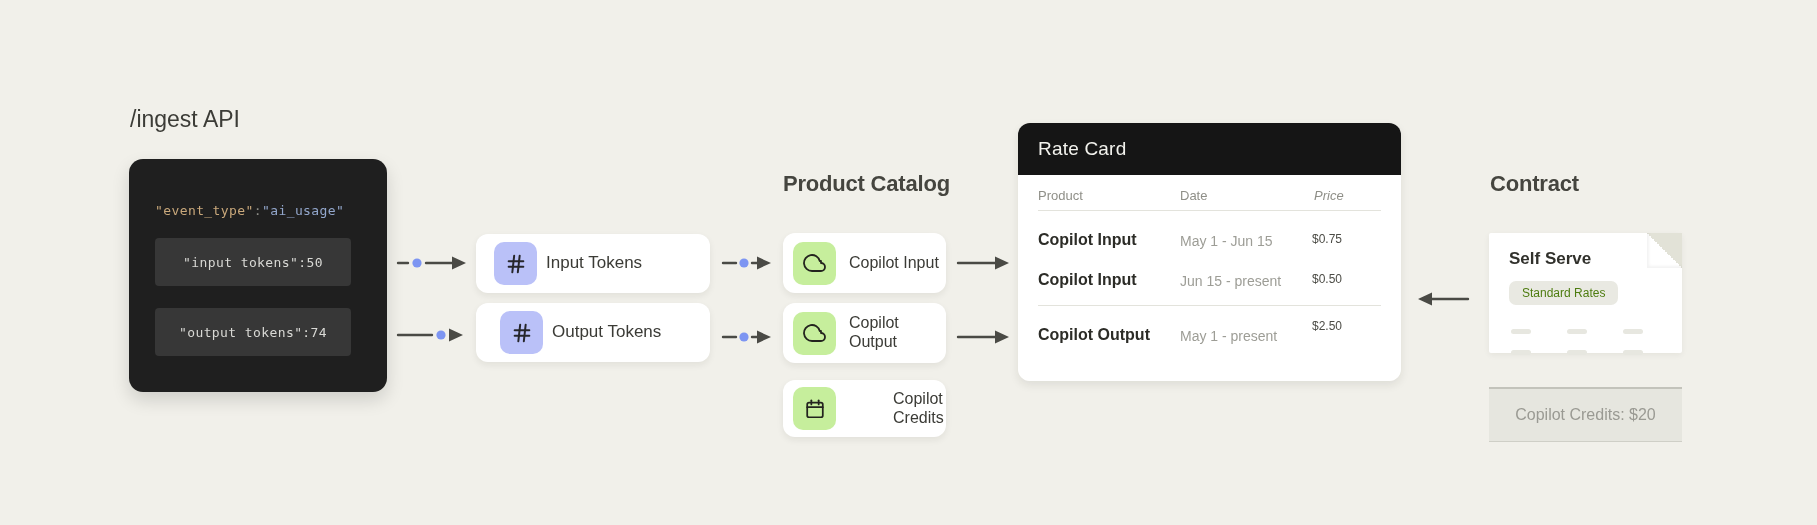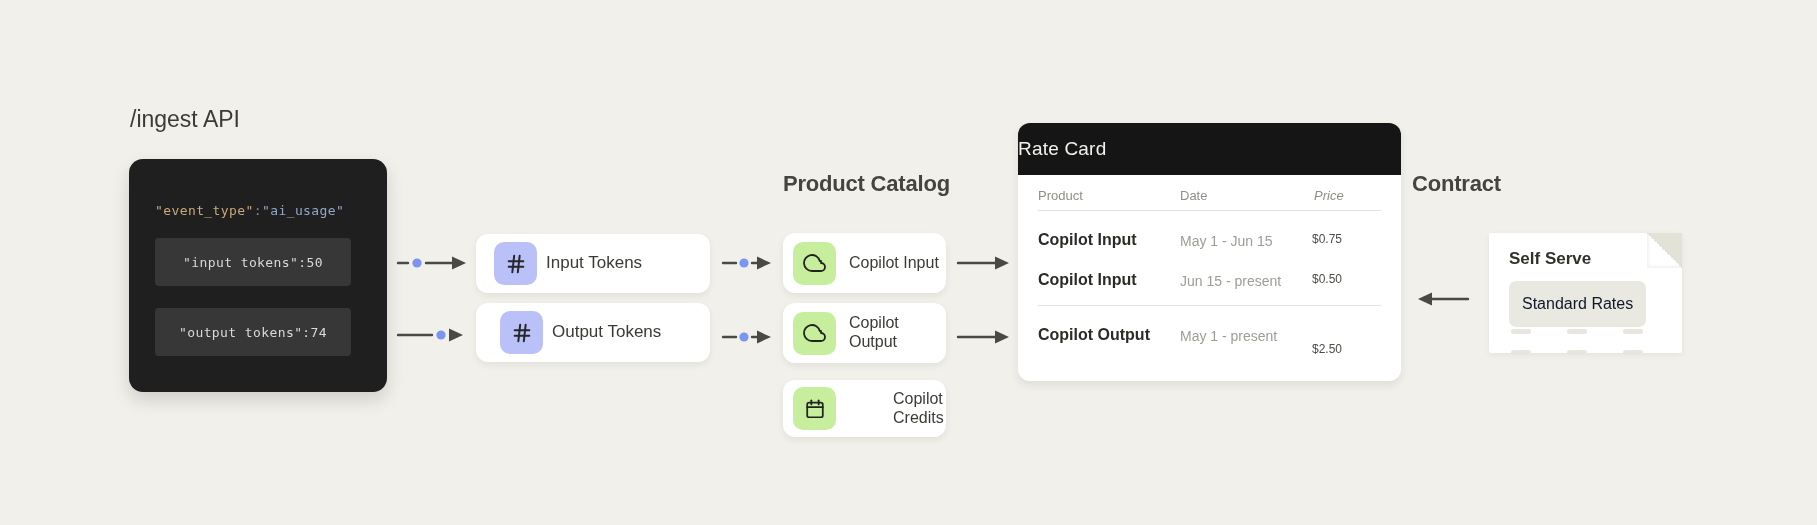--- a/index.html
+++ b/index.html
@@ -31,37 +31,37 @@
 
   #catalog-title{left:783px;top:171px;}
   .catalog-card{left:783px;width:163px;height:60px;padding-left:10px;box-sizing:border-box;}
   #catalog-card-0{top:233px;}
   #catalog-card-1{top:303px;}
   #catalog-card-2{top:380px;height:57px;gap:44px;}
   .catalog-card .card-label{margin-left:13px;font-size:16px;}
 
   
   #rate-card{position:absolute;left:1018px;top:123px;width:383px;height:258px;border-radius:12px;box-shadow:0 4px 10px rgba(30,30,20,0.09);}
-  #rate-card-header{position:absolute;left:0;top:0;width:100%;height:52px;background:#151515;border-radius:12px 12px 0 0;display:flex;align-items:center;box-sizing:border-box;}
+  #rate-card-header{position:absolute;left:0;top:0;width:100%;height:52px;background:#151515;border-radius:12px 12px 0 0;display:flex;align-items:center;box-sizing:border-box;padding-left:20px;}
   #rate-card-title{color:#f2f2ed;font-size:19px;font-weight:500;letter-spacing:0.2px;}
   #rate-card-body{position:absolute;left:0;top:52px;width:100%;height:206px;background:#ffffff;border-radius:0 0 12px 12px;}
   .rc-colhead{position:absolute;top:13px;font-size:13px;color:#8f8f88;}
   .rc-divider{position:absolute;left:20px;width:343px;height:1px;background:#e3e3dc;}
   .rc-cell{position:absolute;white-space:nowrap;}
   .rc-product{left:20px;font-size:16px;font-weight:700;color:#2c2c27;}
   .rc-date{left:162px;font-size:14px;color:#9d9d96;}
   .rc-price{left:294px;font-size:12px;color:#4c4c46;}
   .col-product{left:20px;} .col-date{left:162px;} .col-price{left:296px;font-style:italic;}
 
   
-  #contract-title{left:1412px;top:171px;}
+  #contract-title{left:1490px;top:171px;}
   #contract-card{position:absolute;left:1489px;top:233px;width:193px;height:120px;background:#ffffff;border-radius:2px;box-shadow:0 2px 6px rgba(30,30,20,0.06);}
   #page-fold{position:absolute;right:0;top:0;width:35px;height:35px;background:linear-gradient(to bottom left,#e2e2d7 0%,#e2e2d7 50%,#ffffff 50%);box-shadow:inset 2px -2px 3px rgba(0,0,0,0.05);}
   #contract-plan{position:absolute;left:20px;top:16px;font-size:17px;font-weight:700;color:#31312c;}
-  #contract-badge{position:absolute;left:20px;top:48px;background:#e9e9e2;border-radius:7px;padding:14px 13px;font-size:16px;font-weight:500;color:#0f172a;}
+  #contract-badge{position:absolute;left:20px;top:48px;background:#e9e9e2;border-radius:7px;padding:5px 13px;font-size:12px;font-weight:500;color:#4d7c0f;}
   .ph-line{position:absolute;width:20px;height:5px;border-radius:3px;background:#e7e7e0;}
   #contract-footer{position:absolute;left:1489px;top:387px;width:193px;height:55px;background:#e6e6df;border-top:2px solid #c3c3bb;border-bottom:1px solid #cfcfc7;box-sizing:border-box;display:flex;align-items:center;justify-content:center;font-size:16px;color:#9a9a93;}
 
   #arrows{position:absolute;left:0;top:0;width:1817px;height:525px;pointer-events:none;}
   .icon-svg{display:block;}
 </style>
 </head>
 <body>
 
 <div id="canvas">
@@ -146,37 +146,40 @@
       <div class="rc-cell rc-price" style="top:57px;">$0.75</div>
 
       <div class="rc-cell rc-product" style="top:96px;">Copilot Input</div>
       <div class="rc-cell rc-date" style="top:98px;">Jun 15 - present</div>
       <div class="rc-cell rc-price" style="top:97px;">$0.50</div>
 
       <div class="rc-divider" style="top:130px;"></div>
 
       <div class="rc-cell rc-product" style="top:151px;">Copilot Output</div>
       <div class="rc-cell rc-date" style="top:153px;">May 1 - present</div>
-      <div class="rc-cell rc-price" style="top:167px;">$2.50</div>
+      <div class="rc-cell rc-price" style="top:144px;">$2.50</div>
     </div>
   </div>
 
   <div class="section-title" id="contract-title">Contract</div>
 
   <div id="contract-card">
     <div id="page-fold"></div>
     <div id="contract-plan">Self Serve</div>
     <div id="contract-badge">Standard Rates</div>
     <div class="ph-line" style="left:22px;top:96px;"></div>
     <div class="ph-line" style="left:78px;top:96px;"></div>
     <div class="ph-line" style="left:134px;top:96px;"></div>
     <div class="ph-line" style="left:22px;top:117px;"></div>
     <div class="ph-line" style="left:78px;top:117px;"></div>
     <div class="ph-line" style="left:134px;top:117px;"></div>
   </div>
+  <div id="contract-footer">
+    <span>Copilot Credits: $20</span>
+  </div>
 
   <svg id="arrows" viewBox="0 0 1817 525">
     <g stroke="#4a4a45" stroke-width="2.4" stroke-linecap="round">
       <line x1="398" y1="263" x2="408" y2="263"></line>
       <circle cx="417" cy="263" r="4.6" fill="#7d95f2" stroke="none"></circle>
       <line x1="426" y1="263" x2="452" y2="263"></line>
       <polygon points="452,256.6 466,263 452,269.4" fill="#4a4a45" stroke="none"></polygon>
     </g>
     <g stroke="#4a4a45" stroke-width="2.4" stroke-linecap="round">
       <line x1="398" y1="335" x2="432" y2="335"></line>

